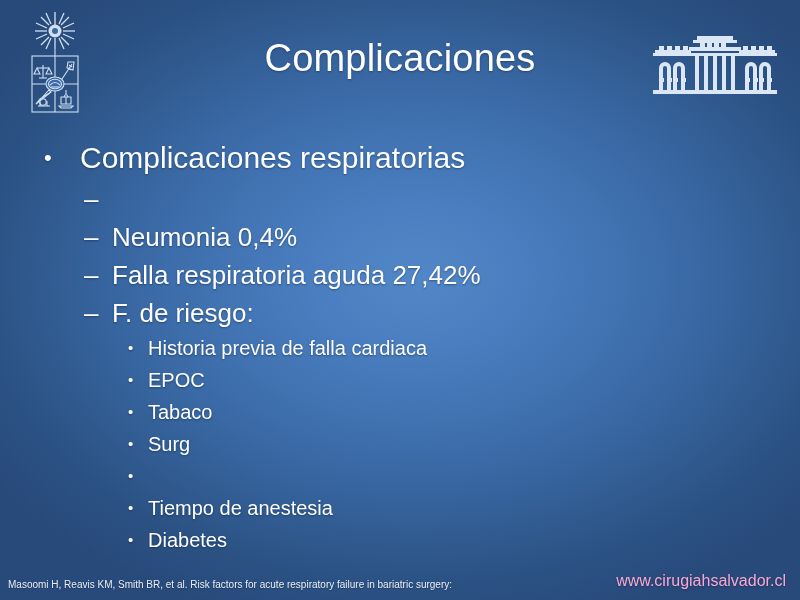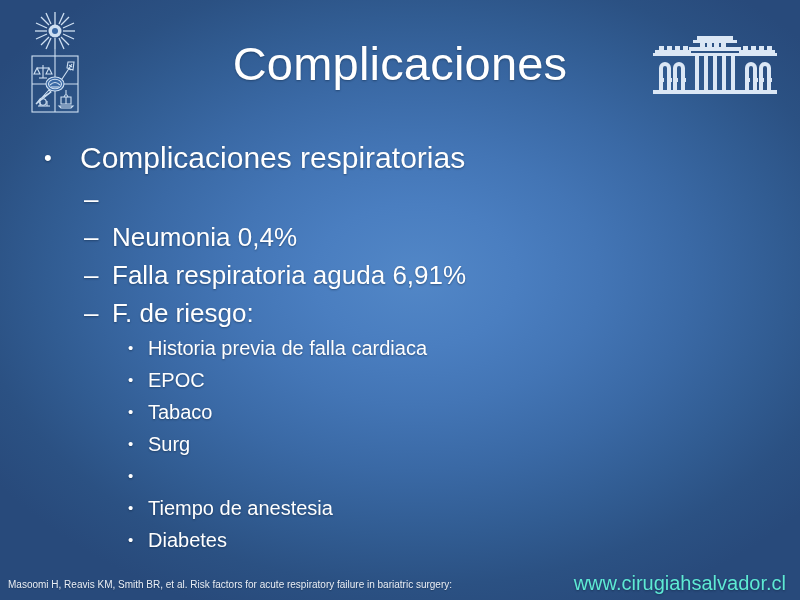--- a/index.html
+++ b/index.html
@@ -54,21 +54,21 @@
     height: 68px;
   }
 
   .title {
     position: absolute;
     left: 0;
     top: 38px;
     width: 800px;
     text-align: center;
     color: #ffffff;
-    font-size: 47px;
+    font-size: 38px;
     font-weight: 300;
     letter-spacing: 0.2px;
     line-height: 1.1;
     text-shadow: 0 1px 2px rgba(12, 30, 55, 0.42);
   }
 
   .body {
     position: absolute;
     left: 0;
     top: 136px;
@@ -136,22 +136,22 @@
     font-size: 10px;
     line-height: 13.5px;
     text-shadow: 0 1px 1px rgba(12, 30, 55, 0.4);
     margin-top: 33px;
   }
 
   .website {
     position: absolute;
     right: 14px;
     top: 572px;
-    color: #5eead4;
-    font-size: 20px;
+    color: #f9a8d4;
+    font-size: 16px;
     font-weight: 400;
     text-shadow: 0 1px 2px rgba(12, 30, 55, 0.45);
   }
 </style>
 </head>
 <body>
 
 <div class="slide">
   <div class="bg"></div>
 
@@ -291,21 +291,21 @@
 
     <div class="lvl2">
       <span class="marker">–</span>
     </div>
     <div class="lvl2">
       <span class="marker">–</span>
       <span>Neumonia 0,4%</span>
     </div>
     <div class="lvl2">
       <span class="marker">–</span>
-      <span>Falla respiratoria aguda 6,91%</span>
+      <span>Falla respiratoria aguda 27,42%</span>
     </div>
     <div class="lvl2">
       <span class="marker">–</span>
       <span>F. de riesgo:</span>
     </div>
 
     <div class="lvl3">
       <span class="marker">•</span>
       <span>Historia previa de falla cardiaca</span>
     </div>

